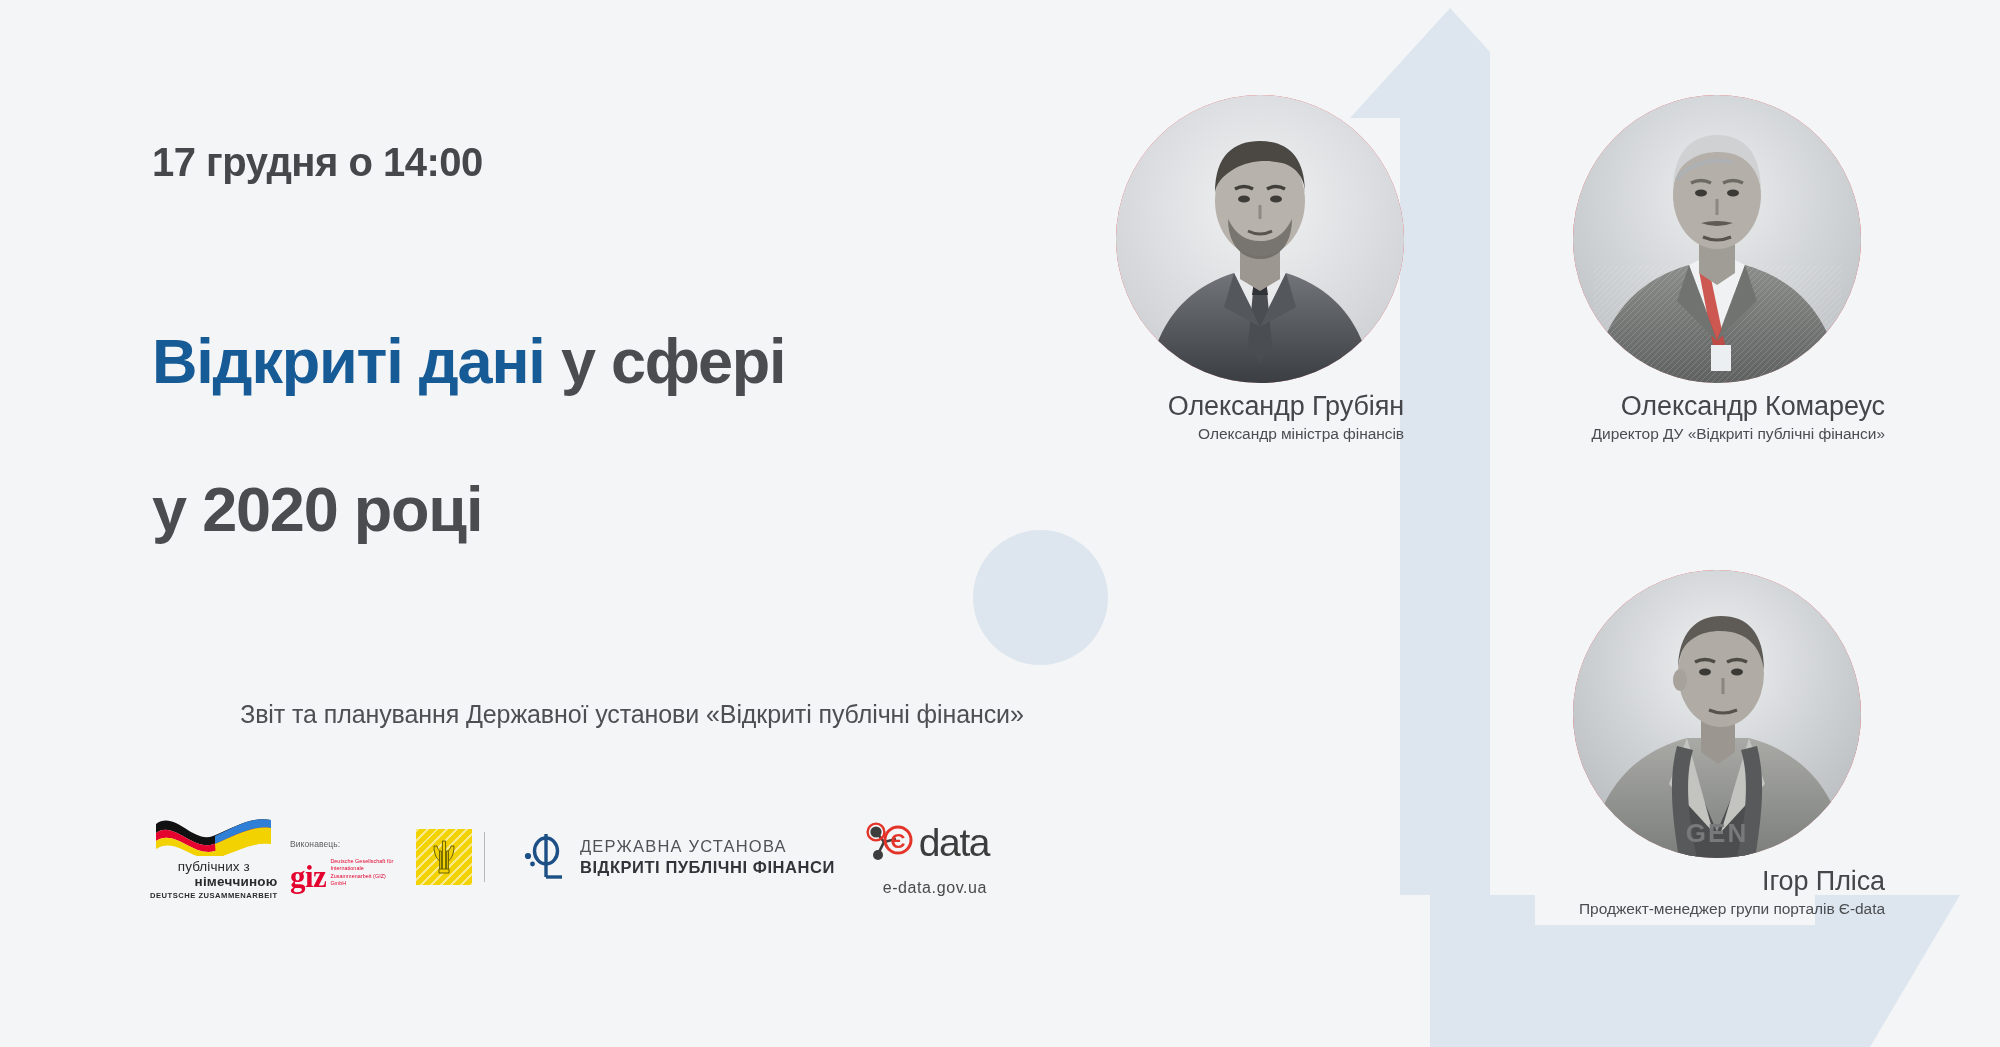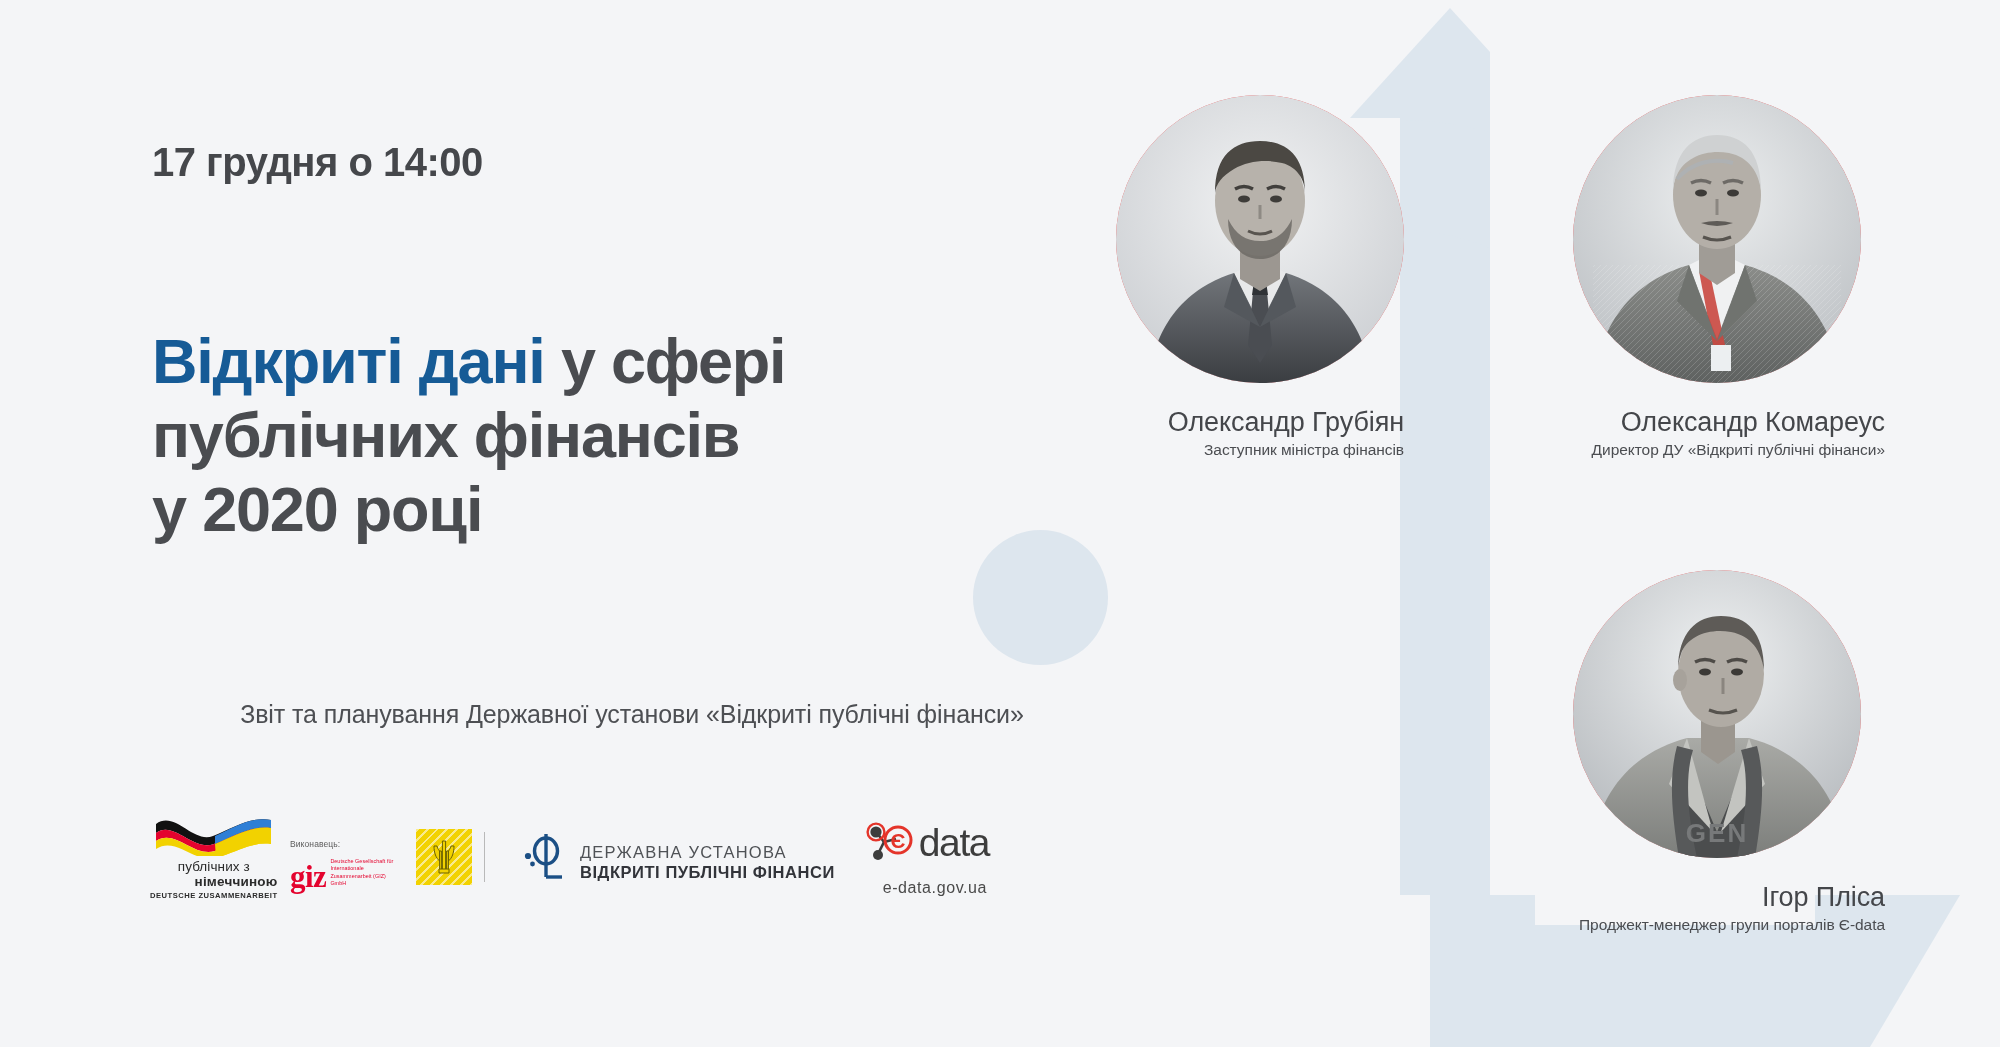--- a/index.html
+++ b/index.html
@@ -141,21 +141,21 @@
   .logo-minfin .mf-divider {
     width: 1px; height: 50px; background: #b9b9b9; margin: 0 12px;
   }
   .logo-minfin .mf-text {
     font-family: "Liberation Serif", serif;
     font-size: 18px; color: #4d4f53; line-height: 1.22; letter-spacing: 0.4px;
   }
   .logo-minfin .mf-text .b { font-weight: bold; color: #3a3c40; }
 
   
-  .logo-du { display: flex; align-items: flex-end; margin-right: 30px; }
+  .logo-du { display: flex; align-items: center; margin-right: 30px; }
   .logo-du .du-mark { width: 46px; height: 52px; margin-right: 11px; }
   .logo-du .du-l1 {
     font-size: 16.5px; color: #4f5256; letter-spacing: 1.2px; line-height: 1.25;
   }
   .logo-du .du-l2 {
     font-size: 16.5px; color: #32343a; font-weight: bold; letter-spacing: 0.55px;
     line-height: 1.25;
   }
 
   
@@ -179,21 +179,21 @@
     overflow: hidden;
     position: relative;
     background: #ef4444;
   }
   .avatar svg { display: block; width: 100%; height: 100%; }
   .sp-name {
     font-size: 27px;
     color: #44464a;
     letter-spacing: -0.1px;
     white-space: nowrap;
-    margin-top: 24px;
+    margin-top: 8px;
   }
   .sp-role {
     font-size: 15.5px;
     color: #4b4d51;
     letter-spacing: -0.05px;
     white-space: nowrap;
     margin-top: 3px;
   }
 
   .speaker-1 { left: 1104px; top: 95px; width: 300px; text-align: right; }
@@ -243,21 +243,21 @@
 
     <div class="bg-circle-small"></div>
   </div>
 
   <div class="left-col">
 
     <div class="event-date">17 грудня о 14:00</div>
 
     <h1 class="headline">
       <span class="hl-accent">Відкриті дані</span><span> у сфері</span><br>
-      <span>публічних фінансів</span><br>
+      <br>
       <span>у 2020 році</span>
     </h1>
 
     <div class="subtitle">Звіт та планування Державної установи «Відкриті публічні фінанси»</div>
 
     <div class="logo-strip">
 
       <div class="logo-block logo-germany">
         <div>
           <svg class="ribbon" viewBox="0 0 122 42">
@@ -382,21 +382,21 @@
 
           <ellipse cx="128" cy="104" rx="6" ry="3.6" fill="#3e3c39"></ellipse>
           <ellipse cx="160" cy="104" rx="6" ry="3.6" fill="#3e3c39"></ellipse>
           <path d="M119 94 Q128 89 137 94" stroke="#413f3c" stroke-width="3.4" fill="none"></path>
           <path d="M151 94 Q160 89 169 94" stroke="#413f3c" stroke-width="3.4" fill="none"></path>
           <path d="M144 110 L144 124" stroke="#8e8a84" stroke-width="3" fill="none"></path>
           <path d="M132 136 Q144 142 156 136" stroke="#58544f" stroke-width="3" fill="none"></path>
         </svg>
       </div>
       <div class="sp-name">Олександр Грубіян</div>
-      <div class="sp-role">Заступник міністра фінансів</div>
+      <div class="sp-role">Олександр міністра фінансів</div>
     </div>
 
     <div class="speaker speaker-2">
       <div class="avatar">
         <svg viewBox="0 0 288 288">
           <defs>
             <radialGradient id="bg2" cx="50%" cy="35%" r="75%">
               <stop offset="0%" stop-color="#eceeef"></stop>
               <stop offset="100%" stop-color="#b9bdc1"></stop>
             </radialGradient>

